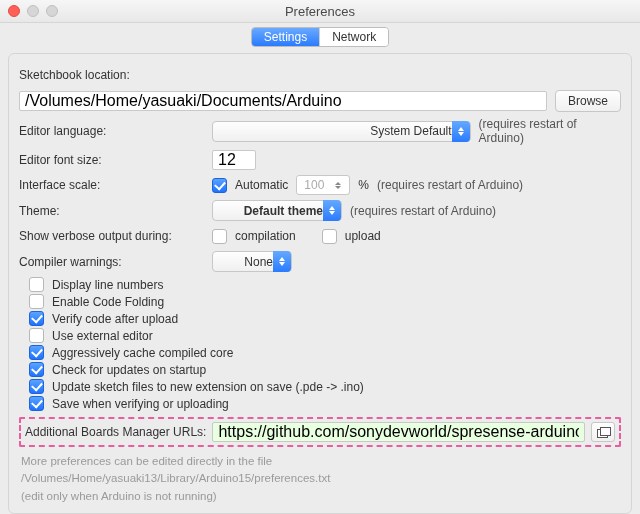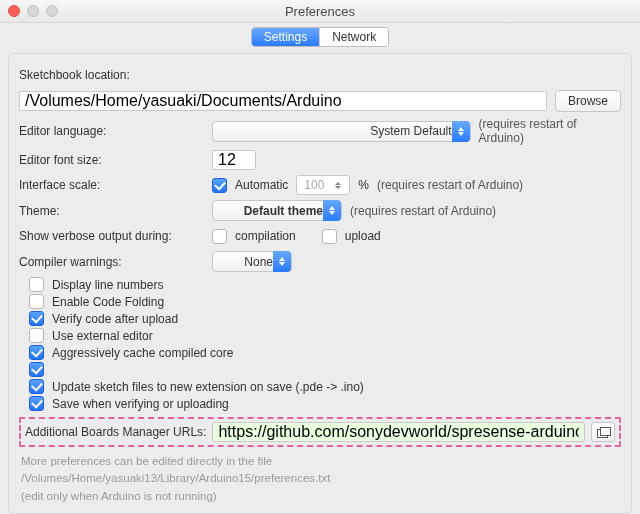--- a/index.html
+++ b/index.html
@@ -258,20 +258,21 @@
       <div class="check-row">
         <span class="cbox"></span>
         <span class="lbl">Use external editor</span>
       </div>
       <div class="check-row">
         <span class="cbox checked"></span>
         <span class="lbl">Aggressively cache compiled core</span>
       </div>
       <div class="check-row">
         <span class="cbox checked"></span>
+        <span class="lbl">Check for updates on startup</span>
       </div>
       <div class="check-row">
         <span class="cbox checked"></span>
         <span class="lbl">Update sketch files to new extension on save (.pde -&gt; .ino)</span>
       </div>
       <div class="check-row">
         <span class="cbox checked"></span>
         <span class="lbl">Save when verifying or uploading</span>
       </div>
     </div>

